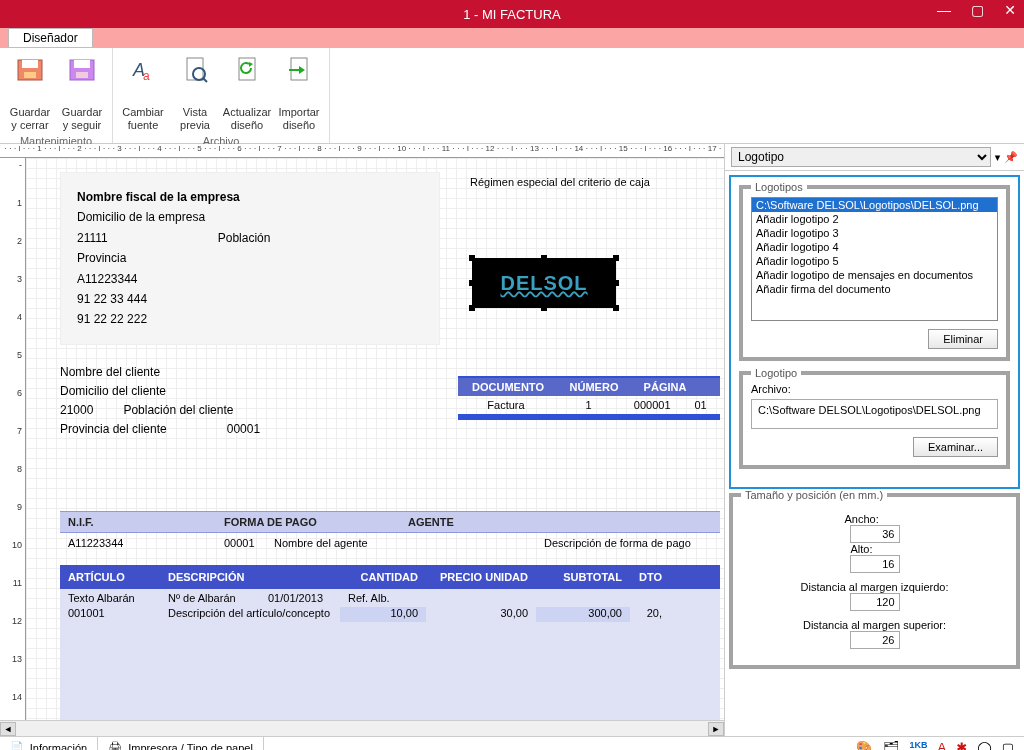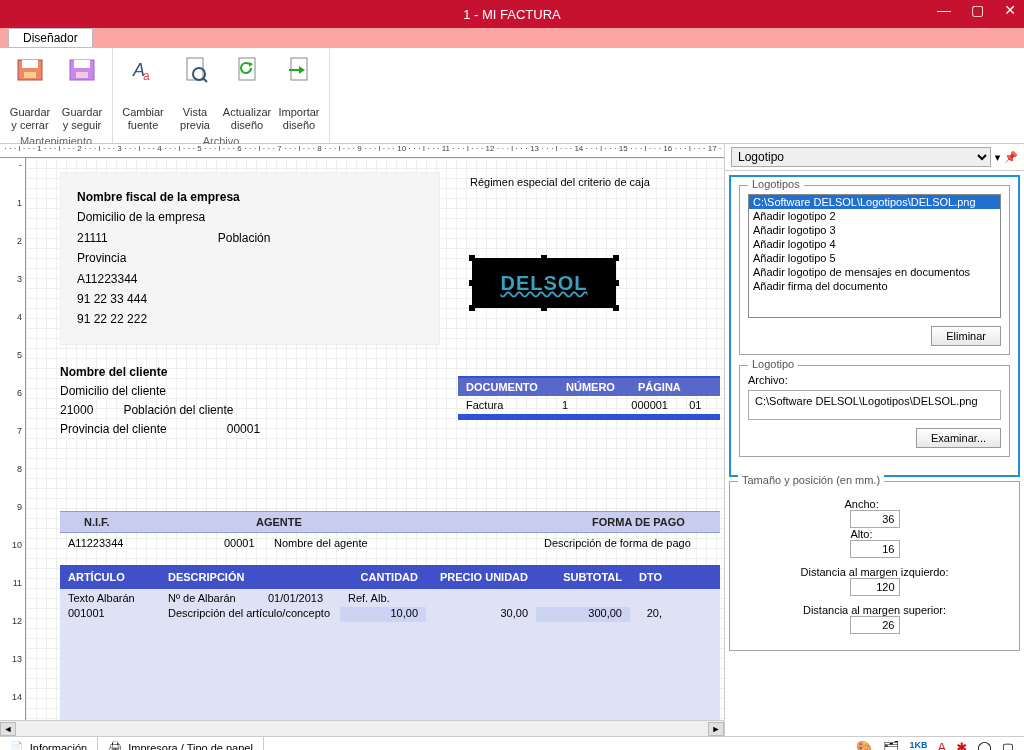--- a/index.html
+++ b/index.html
@@ -33,35 +33,35 @@
 .company-block .head { font-weight: bold; }
 
 .regimen { position: absolute; top: 4px; left: 410px; font-size: 11px; }
 
 .logo-sel { position: absolute; top: 86px; left: 412px; width: 144px; height: 50px; background: #000; border: 1px solid #000; display: flex; align-items: center; justify-content: center; }
 .logo-sel::before, .logo-sel::after { content:''; position:absolute; width:6px; height:6px; background:#000; }
 .logo-text { font-family: Arial; font-size: 20px; letter-spacing: 1px; color: #3aa0c0; font-weight: bold; text-decoration: underline wavy #3aa0c0; }
 .handle { position:absolute; width:6px; height:6px; background:#000; }
 
 .client-block { margin-top: 18px; font-size: 12px; line-height: 1.6; }
-.client-block .head { font-weight: bold; }
+.client-block .head { font-weight: normal; }
 
 .doc-head-table { position: absolute; top: 204px; left: 398px; width: 262px; font-size: 11px; border-top: 2px solid #3050d8; }
 .doc-head-row { display:flex; }
-.doc-head-row div { padding: 3px 8px; }
+.doc-head-row div { padding: 3px 8px; text-align: center; }
 .doc-head-row.header { background: #5868c8; color:#fff; font-weight: bold; }
 .doc-head-row div:nth-child(1){ width: 100px;}
 .doc-head-row div:nth-child(2){ width: 72px;}
 .doc-head-row div:nth-child(3){ width: 60px;}
 .doc-head-row div:nth-child(4){ width: 40px;}
 .doc-foot { height: 6px; background: #3050d8; }
 
 .grid-head { margin-top: 72px; display:flex; background:#c8cdf0; font-size:11px; border-top:1px solid #8e98e0; border-bottom:1px solid #8e98e0;}
 .grid-head div{ padding:4px 8px;}
-.grid-head div.lbl{ font-weight:bold; color:#222;margin-left:16px;}
+.grid-head div.lbl{ font-weight:bold; color:#222;}
 .col-nif{width:156px;} .col-agente{width:320px;} .col-forma{flex:1;}
 
 .grid-row1 { display:flex; font-size:11px; padding: 4px 0;}
 .grid-row1 div{padding:0 8px;}
 
 .items-head { margin-top:12px; display:flex; background:#4050c8; color:#fff; font-size:11px; font-weight:bold;}
 .items-head div{ padding:6px 8px;}
 .c-art{width:100px;} .c-desc{width:180px;} .c-cant{width:86px;text-align:right;} .c-precio{width:110px;text-align:right;} .c-sub{width:94px;text-align:right;} .c-dto{width:40px;text-align:right;}
 
 .items-body{ background:#dfe2f5; font-size:11px;}
@@ -72,21 +72,21 @@
 .alt-col { background: #cdd3f2;}
 
 .scrollbar-h { height: 16px; background: #f0f0f0; border-top: 1px solid #ccc; display:flex; align-items:center;}
 .sb-btn{width:16px;height:14px;background:#e0e0e0;border:1px solid #bbb;text-align:center;font-size:9px;line-height:12px;}
 
 .side-panel { width: 300px; border-left: 1px solid #ccc; display: flex; flex-direction: column; }
 .side-head { background: #fff; border-bottom: 1px solid #ccc; padding: 3px 6px; display:flex; align-items:center;}
 .side-head select { flex:1; font-size:12px; border:1px solid #aaa; padding:1px 2px;}
 .pin{ margin-left:4px; font-size:11px;}
 .panel-inner { border: 2px solid #2090d8; margin: 4px; padding: 8px; }
-.panel-group { border:1px solid #a3a3a3; padding:8px; margin-bottom:10px; position:relative;}
+.panel-group { border:4px solid #a3a3a3; padding:8px; margin-bottom:10px; position:relative;}
 .panel-group-label { position:absolute; top:-8px; left:8px; background:#fff; padding:0 4px; font-size:11px; color:#555;}
 .logo-list { background:#fff; border:1px solid #888; height:124px; overflow:auto; font-size:11px;}
 .logo-list div{ padding:1px 4px;}
 .logo-list div.sel{ background:#2070d0; color:#fff;}
 .btn { background:linear-gradient(#fff,#e8e8e8); border:1px solid #999; padding:3px 14px; font-size:11px; cursor:default;}
 .panel-right{ text-align:right; margin-top:8px;}
 .file-row{ font-size:11px;}
 .file-box{ border:1px solid #aaa; padding:4px 6px; margin-top:4px; font-size:11px; height: 30px;}
 .size-grid{ font-size:11px; margin:4px;}
 .size-row{display:flex; align-items:center; padding:4px 0;flex-direction:column;}
@@ -241,22 +241,22 @@
               <div>Factura</div>
               <div><span>1</span></div>
               <div>000001</div>
               <div>01</div>
             </div>
             <div class="doc-foot"></div>
           </div>
 
           <div class="grid-head">
             <div class="lbl col-nif">N.I.F.</div>
+            <div class="lbl col-forma">FORMA DE PAGO</div>
             <div class="lbl col-agente">AGENTE</div>
-            <div class="lbl col-forma">FORMA DE PAGO</div>
           </div>
           <div class="grid-row1">
             <div class="col-nif">A11223344</div>
             <div style="width:50px">00001</div>
             <div style="width:270px">Nombre del agente</div>
             <div class="col-forma">Descripción de forma de pago</div>
           </div>
 
           <div class="items-head">
             <div class="c-art">ARTÍCULO</div>

